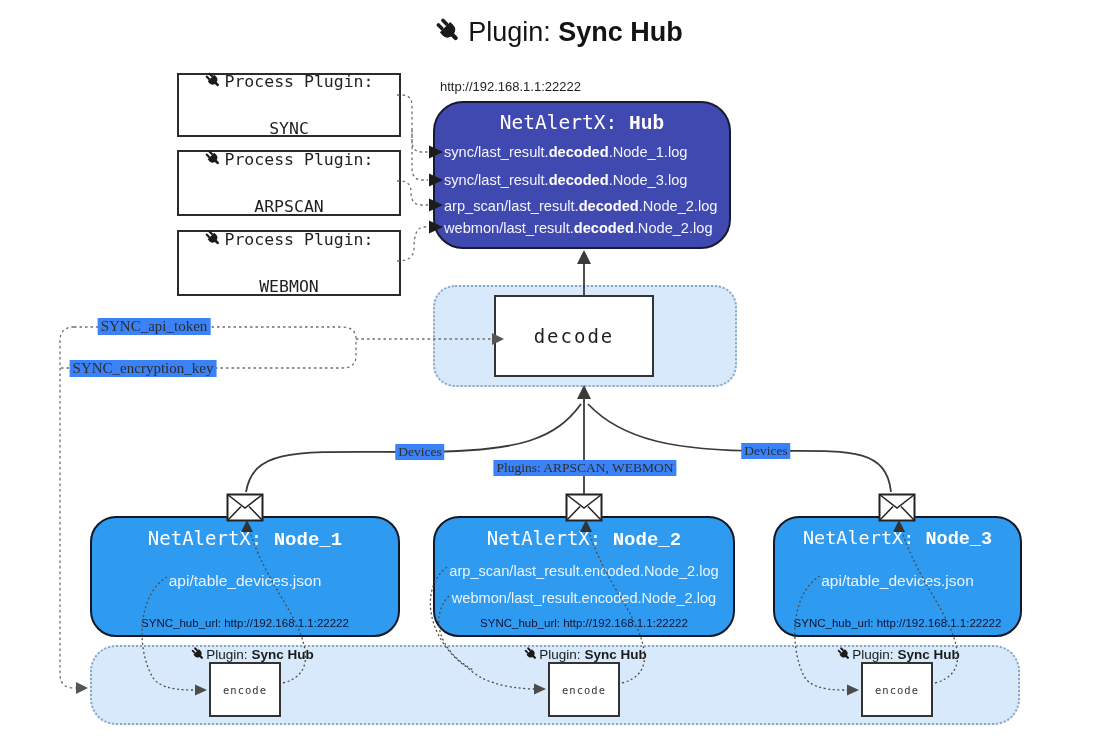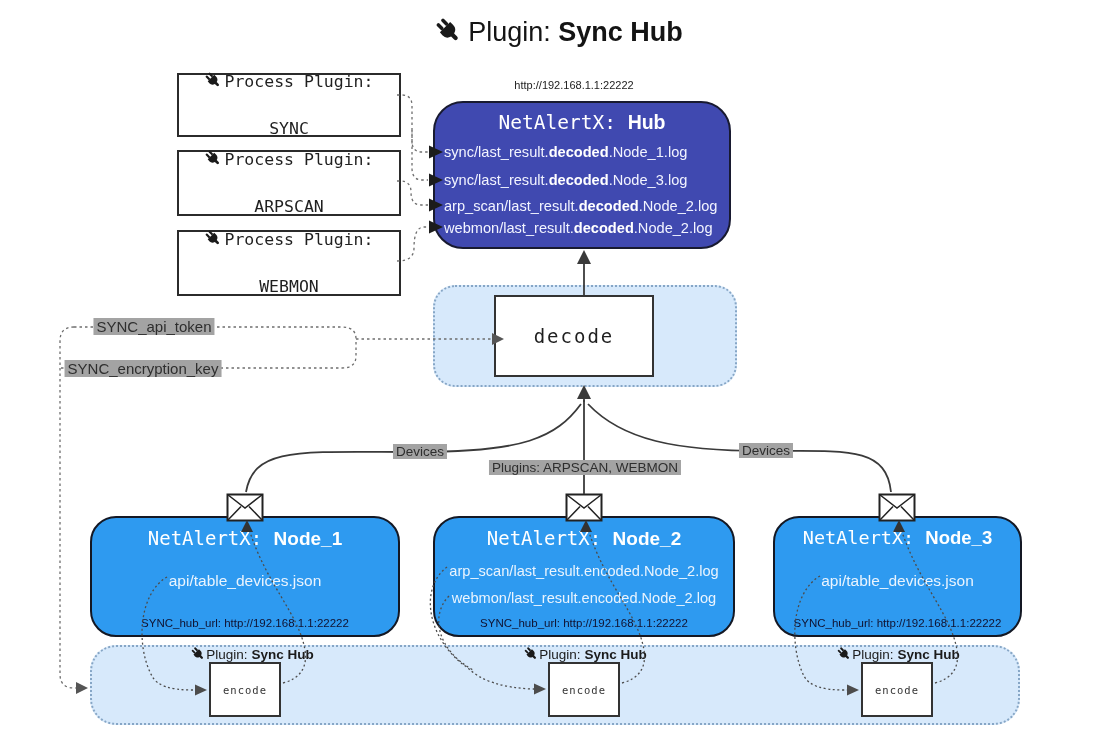--- a/index.html
+++ b/index.html
@@ -13,37 +13,37 @@
   .title .plugicon{width:30px;height:30px;vertical-align:-5px;margin-right:4px;}
   .title b{font-weight:700;}
 
   
   .proc{left:177px;width:220px;background:#fff;border:2px solid #2b2b2b;z-index:5;
         display:flex;flex-direction:column;align-items:center;justify-content:center;
         font-size:16.5px;line-height:1.45;}
   .proc .plugicon{width:19px;height:19px;vertical-align:-3px;margin-right:1px;}
 
   
-  .hub-url{left:424px;top:79px;width:300px;text-align:center;font-size:11px;color:#222;z-index:5;}
+  .hub-url{left:440px;top:79px;width:300px;text-align:left;font-size:13px;color:#222;z-index:5;}
   .hub{left:433px;top:101px;width:298px;height:148px;background:#4049b0;border:2px solid #181a30;
        border-radius:30px;z-index:5;box-sizing:border-box;color:#fff;}
   .hub-title{position:absolute;left:0;top:8px;width:100%;text-align:center;font-size:19.5px;}
   .hub-line{position:absolute;left:9px;font-size:14.6px;white-space:nowrap;color:#f2f4ff;}
   .hub-line b{font-weight:700;color:#fff;}
-  .bname{font-family:Liberation Sans, sans-serif;font-weight:700;margin-top:24px;}
+  .bname{font-family:Liberation Mono, monospace;font-weight:700;margin-top:24px;}
 
   
   .zone{background:#d7e9fb;border:2px dotted #86a6c6;box-sizing:border-box;z-index:1;}
   .decode-zone{left:433px;top:285px;width:304px;height:102px;border-radius:22px;}
   .whitebox{background:#fff;border:2px solid #333;box-sizing:border-box;z-index:5;
             display:flex;align-items:center;justify-content:center;}
   .decode-box{left:494px;top:295px;width:160px;height:82px;font-size:19px;letter-spacing:2px;}
 
   
-  .linelabel{background:#a3a3a3;padding:0 3px;white-space:nowrap;z-index:20;color:#2e2e2e;}
+  .linelabel{background:#3b82f6;padding:0 3px;white-space:nowrap;z-index:20;color:#2e2e2e;font-family:Liberation Serif, serif;}
   .lab-apitoken{left:154px;top:318px;font-size:15px;transform:translateX(-50%);}
   .lab-enckey{left:143px;top:360px;font-size:15px;transform:translateX(-50%);}
   .lab-dev-l{left:420px;top:444px;font-size:13.5px;transform:translateX(-50%);}
   .lab-dev-r{left:766px;top:443px;font-size:13.5px;transform:translateX(-50%);}
   .lab-plugins{left:585px;top:460px;font-size:13.5px;transform:translateX(-50%);}
 
   
   .node{top:516px;height:121px;background:#2e9af0;border:2px solid #141824;border-radius:26px;
         z-index:5;box-sizing:border-box;color:#fff;}
   .node-title{position:absolute;left:0;top:9px;width:100%;text-align:center;font-size:19px;white-space:nowrap;}

